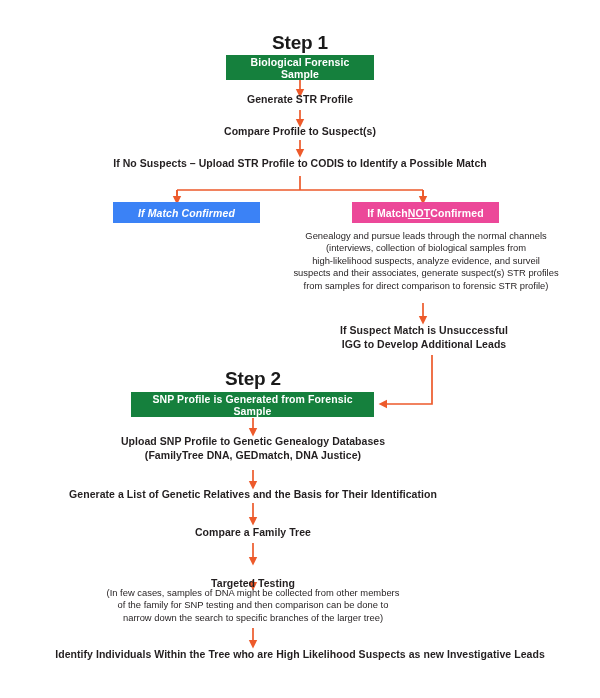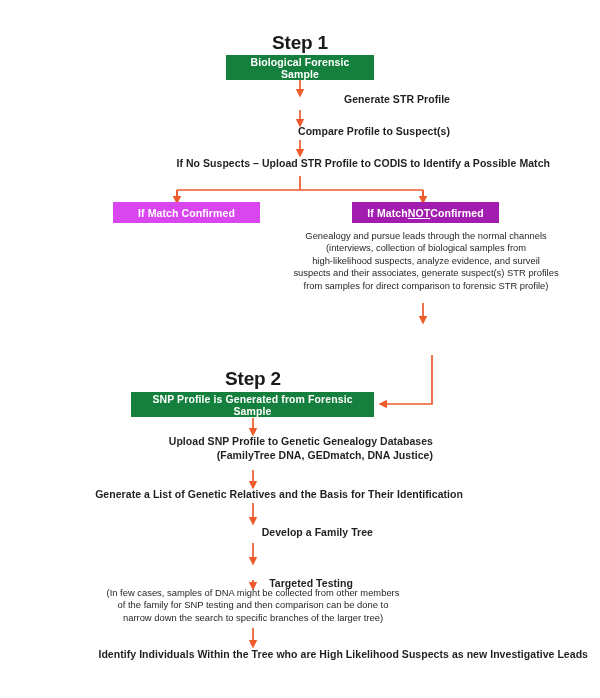--- a/index.html
+++ b/index.html
@@ -40,29 +40,29 @@
     justify-content: center;
     color: #ffffff;
     font-weight: bold;
     font-size: 10.5px;
     letter-spacing: 0.1px;
     text-align: center;
     box-sizing: border-box;
     padding: 0 6px;
   }
   .box-orange { background: #15803d; }
-  .box-green  { background: #d946ef; }
-  .box-red    { background: #a21caf; }
+  .box-green  { background: #3b82f6; font-style: italic; }
+  .box-red    { background: #ec4899; }
   .box .u { text-decoration: underline; }
 
   
   .lbl {
     font-size: 10.5px;
     font-weight: bold;
-    text-align: right;
+    text-align: center;
     line-height: 13.5px;
     color: #231f20;
     letter-spacing: 0.05px;
   }
 
   
   .para {
     font-size: 9.4px;
     font-weight: normal;
     text-align: center;
@@ -148,33 +148,37 @@
   </div>
 
   <div class="abs para" style="left:290px; top:230px; width:272px;">
     <div>Genealogy and pursue leads through the normal channels</div>
     <div>(interviews, collection of biological samples from</div>
     <div>high-likelihood suspects, analyze evidence, and surveil</div>
     <div>suspects and their associates, generate suspect(s) STR profiles</div>
     <div>from samples for direct comparison to forensic STR profile)</div>
   </div>
 
+  <div class="abs lbl" style="left:300px; top:324px; width:248px;">
+    <div>If Suspect Match is Unsuccessful</div>
+    <div>IGG to Develop Additional Leads</div>
+  </div>
 
   <div class="abs step-title" style="left:63px; top:368px; width:380px;">Step 2</div>
 
   <div class="abs box box-orange" style="left:131px; top:392px; width:243px; height:25px;">SNP Profile is Generated from Forensic Sample</div>
 
   <div class="abs lbl" style="left:73px; top:435px; width:360px;">
     <div>Upload SNP Profile to Genetic Genealogy Databases</div>
     <div>(FamilyTree DNA, GEDmatch, DNA Justice)</div>
   </div>
 
   <div class="abs lbl" style="left:43px; top:488px; width:420px;">Generate a List of Genetic Relatives and the Basis for Their Identification</div>
 
-  <div class="abs lbl" style="left:133px; top:526px; width:240px;">Develop a Family Tree</div>
+  <div class="abs lbl" style="left:133px; top:526px; width:240px;">Compare a Family Tree</div>
 
   <div class="abs lbl" style="left:153px; top:577px; width:200px;">Targeted Testing</div>
 
   <div class="abs para" style="left:63px; top:587px; width:380px;">
     <div>(In few cases, samples of DNA might be collected from other members</div>
     <div>of the family for SNP testing and then comparison can be done to</div>
     <div>narrow down the search to specific branches of the larger tree)</div>
   </div>
 
   <div class="abs lbl" style="left:12px; top:648px; width:576px;">Identify Individuals Within the Tree who are High Likelihood Suspects as new Investigative Leads</div>

